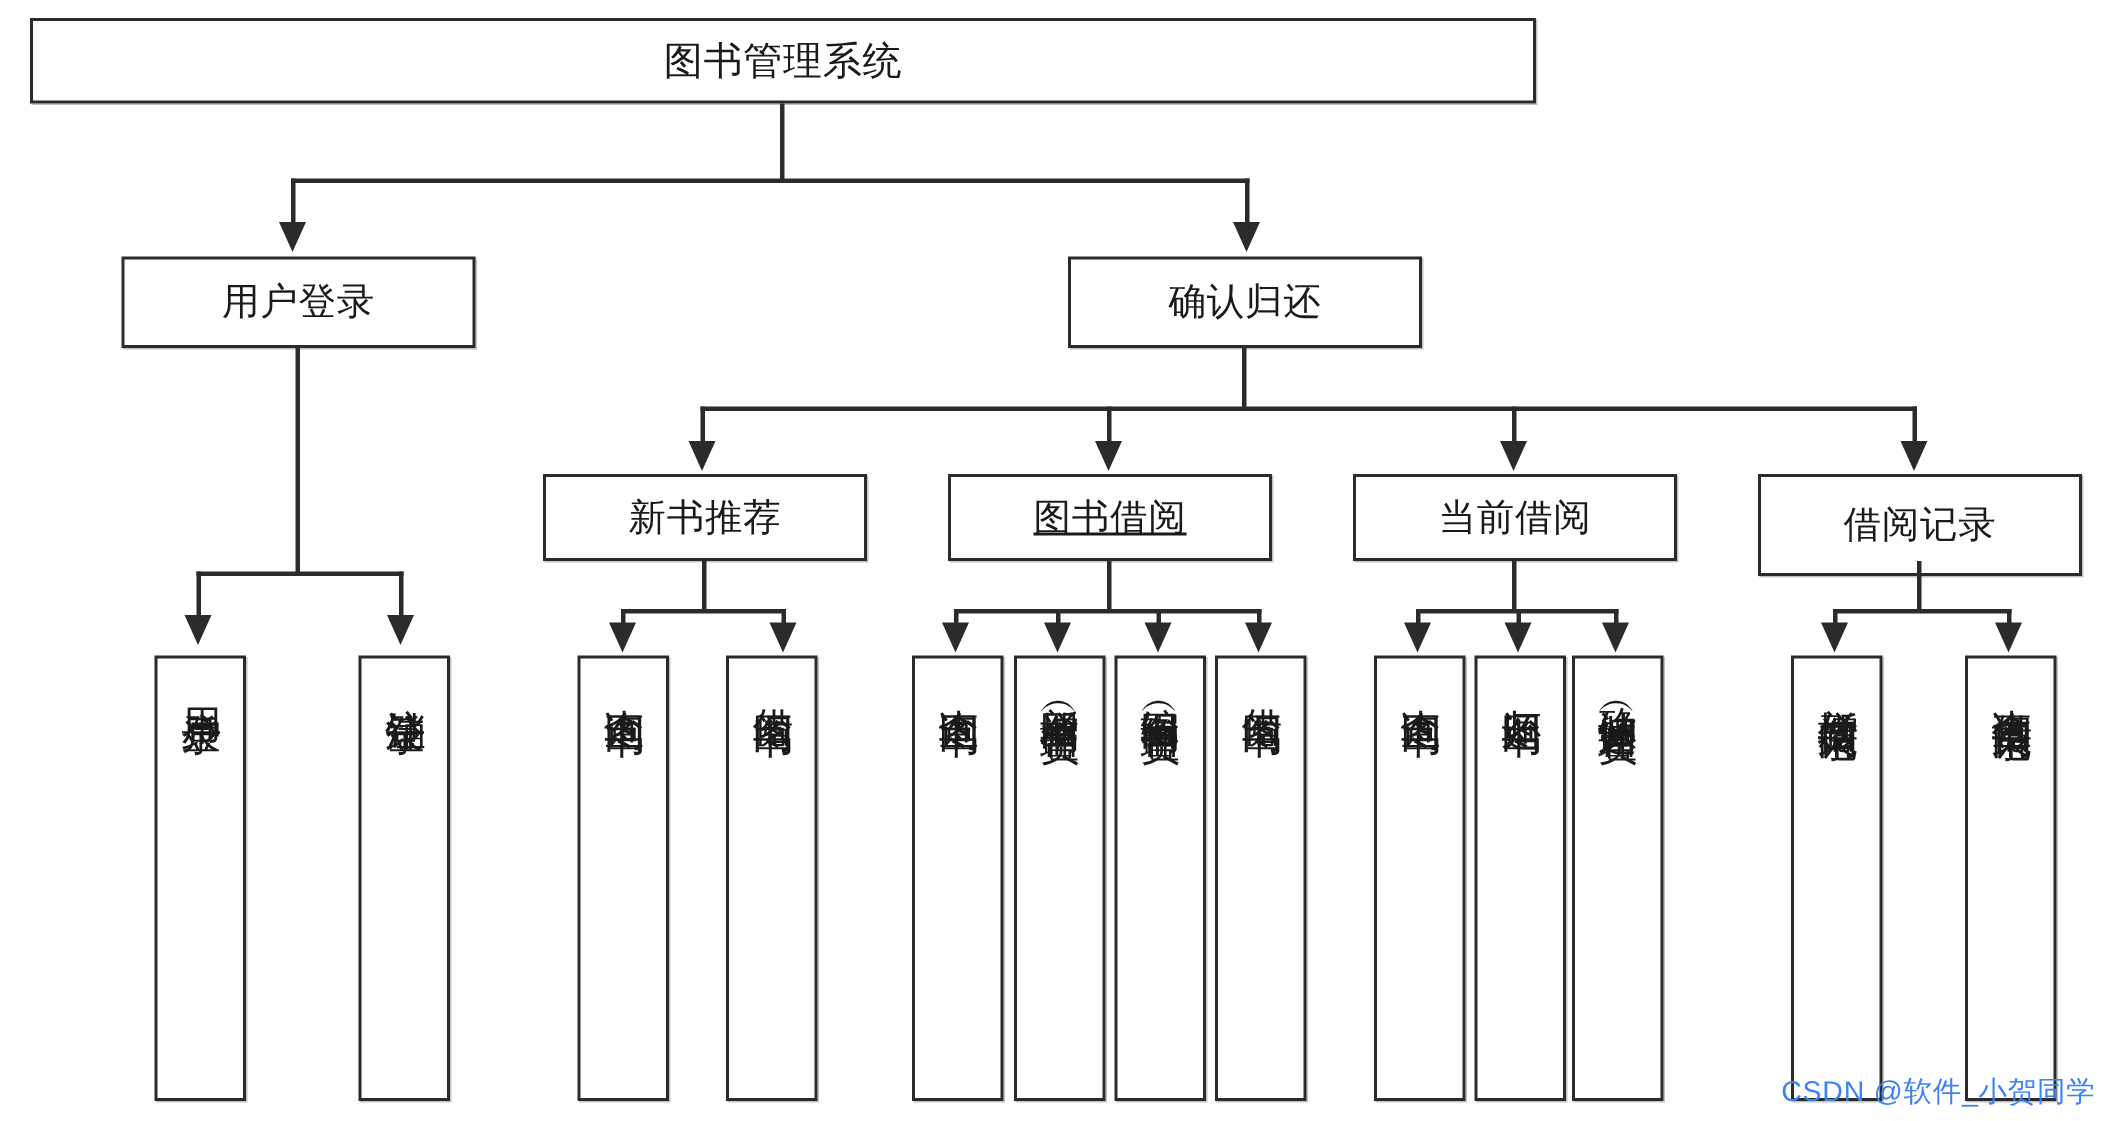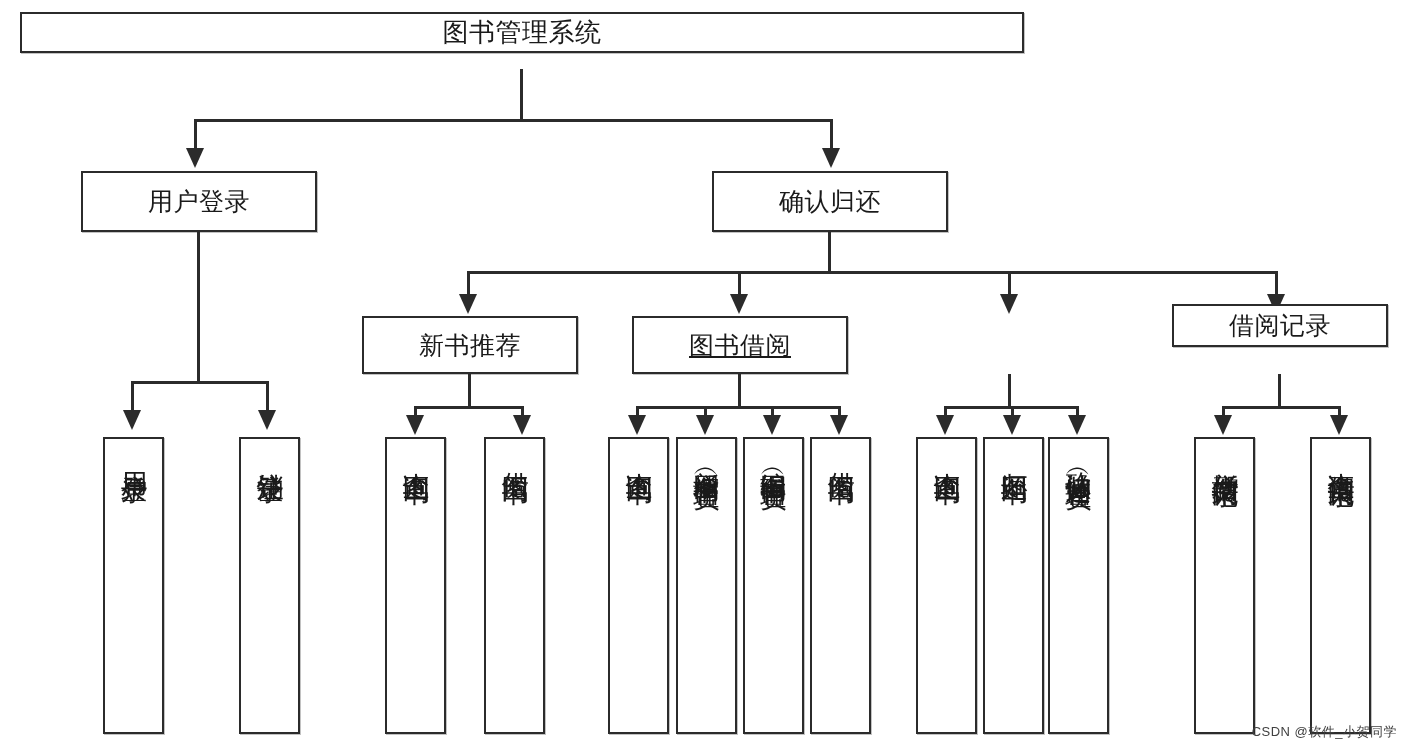--- a/index.html
+++ b/index.html
@@ -77,33 +77,33 @@
     border-left: 9px solid transparent;
     border-right: 9px solid transparent;
     border-top: 20px solid #2b2b2b;
   }
 
   
   #watermark {
     position: absolute;
     right: 8px;
     bottom: 6px;
-    font-size: 13px;
-    color: #404040;
+    font-size: 19px;
+    color: #3b82f6;
     letter-spacing: 0.5px;
     white-space: nowrap;
     user-select: none;
   }
 </style>
 </head>
 <body>
 
 <div id="canvas">
 
-  <div class="node h root" style="left:20px; top:12px; width:1004px; height:41px;">
+  <div class="node h root" style="left:20px; top:12px; width:1004px; height:57px;">
     <span class="lbl">图书管理系统</span>
   </div>
 
   <div class="vline" style="left:520px; top:69px; width:3px; height:52px;"></div>
 
   <div class="hline" style="left:194px; top:119px; width:639px; height:3px;"></div>
 
   <div class="vline" style="left:194px; top:119px; width:3px; height:32px;"></div>
   <div class="arrow" style="left:186px; top:148px;"></div>
   <div class="vline" style="left:830px; top:119px; width:3px; height:32px;"></div>
@@ -134,21 +134,24 @@
   <div class="arrow" style="left:1000px; top:294px;"></div>
   <div class="vline" style="left:1275px; top:271px; width:3px; height:26px;"></div>
   <div class="arrow" style="left:1267px; top:294px;"></div>
 
   <div class="node h" style="left:362px; top:316px; width:216px; height:58px;">
     <span class="lbl">新书推荐</span>
   </div>
   <div class="node h" style="left:632px; top:316px; width:216px; height:58px;text-decoration:underline;">
     <span class="lbl">图书借阅</span>
   </div>
-  <div class="node h" style="left:1172px; top:304px; width:216px; height:43px;">
+  <div class="node h" style="left:902px; top:316px; width:216px; height:58px;">
+    <span class="lbl">当前借阅</span>
+  </div>
+  <div class="node h" style="left:1172px; top:316px; width:216px; height:68px;">
     <span class="lbl">借阅记录</span>
   </div>
 
   <div class="vline" style="left:468px; top:374px; width:3px; height:34px;"></div>
   <div class="hline" style="left:414px; top:406px; width:110px; height:3px;"></div>
   <div class="vline" style="left:414px; top:406px; width:3px; height:12px;"></div>
   <div class="arrow" style="left:406px; top:415px;"></div>
   <div class="vline" style="left:521px; top:406px; width:3px; height:12px;"></div>
   <div class="arrow" style="left:513px; top:415px;"></div>
 

